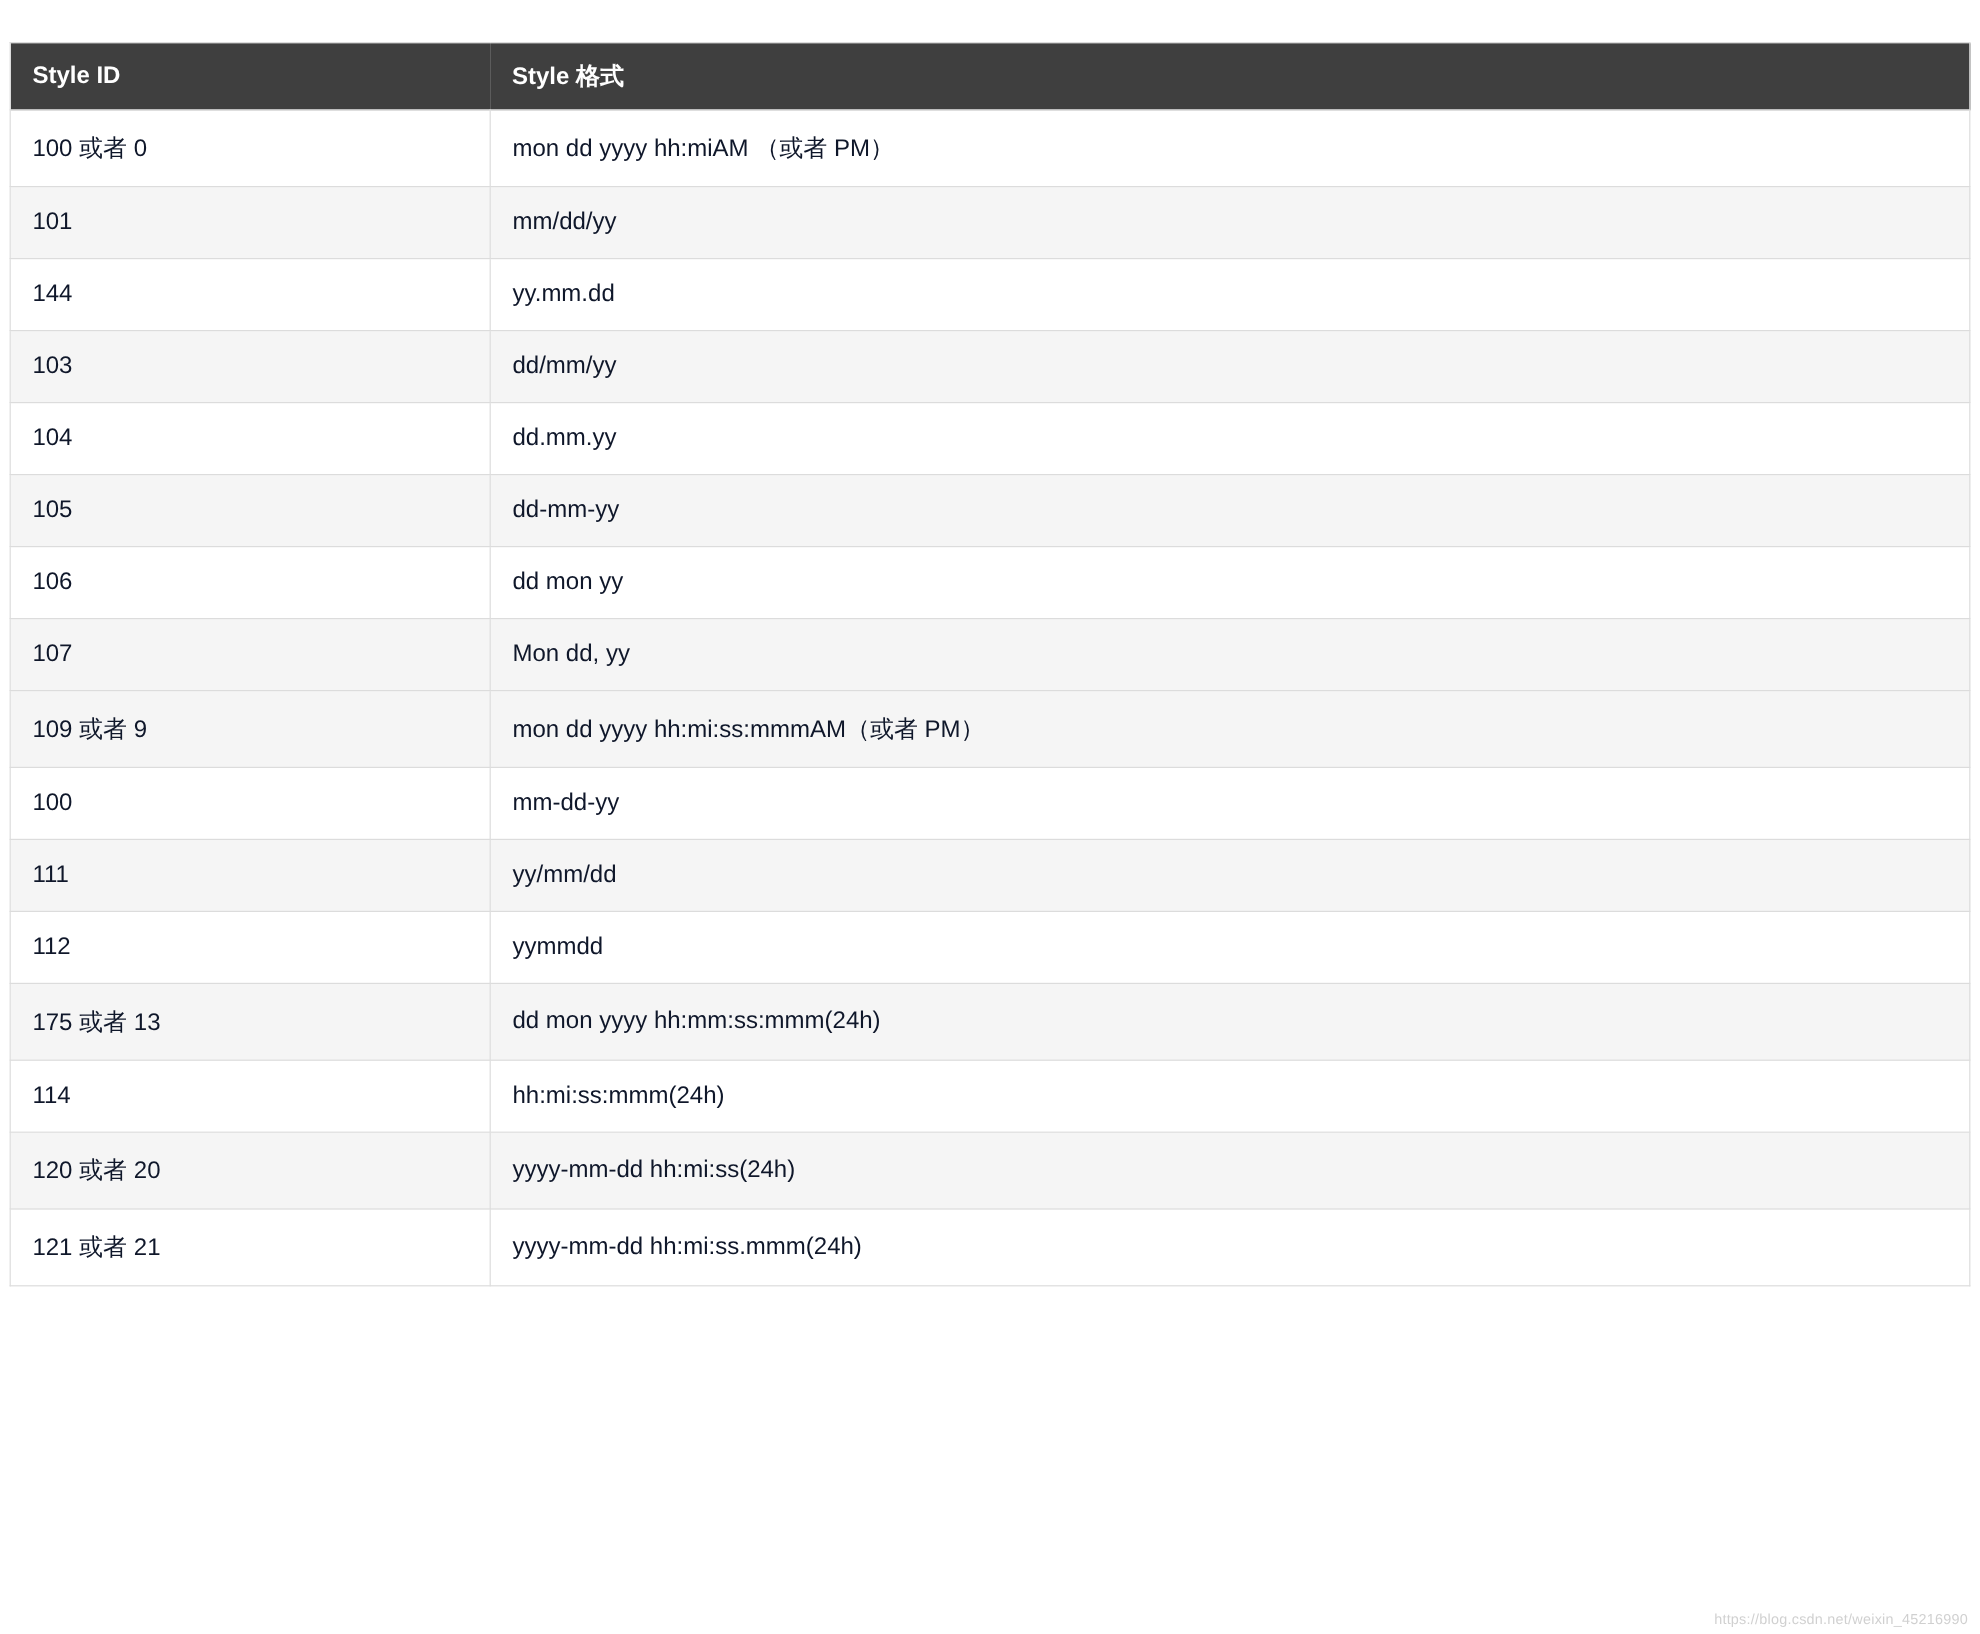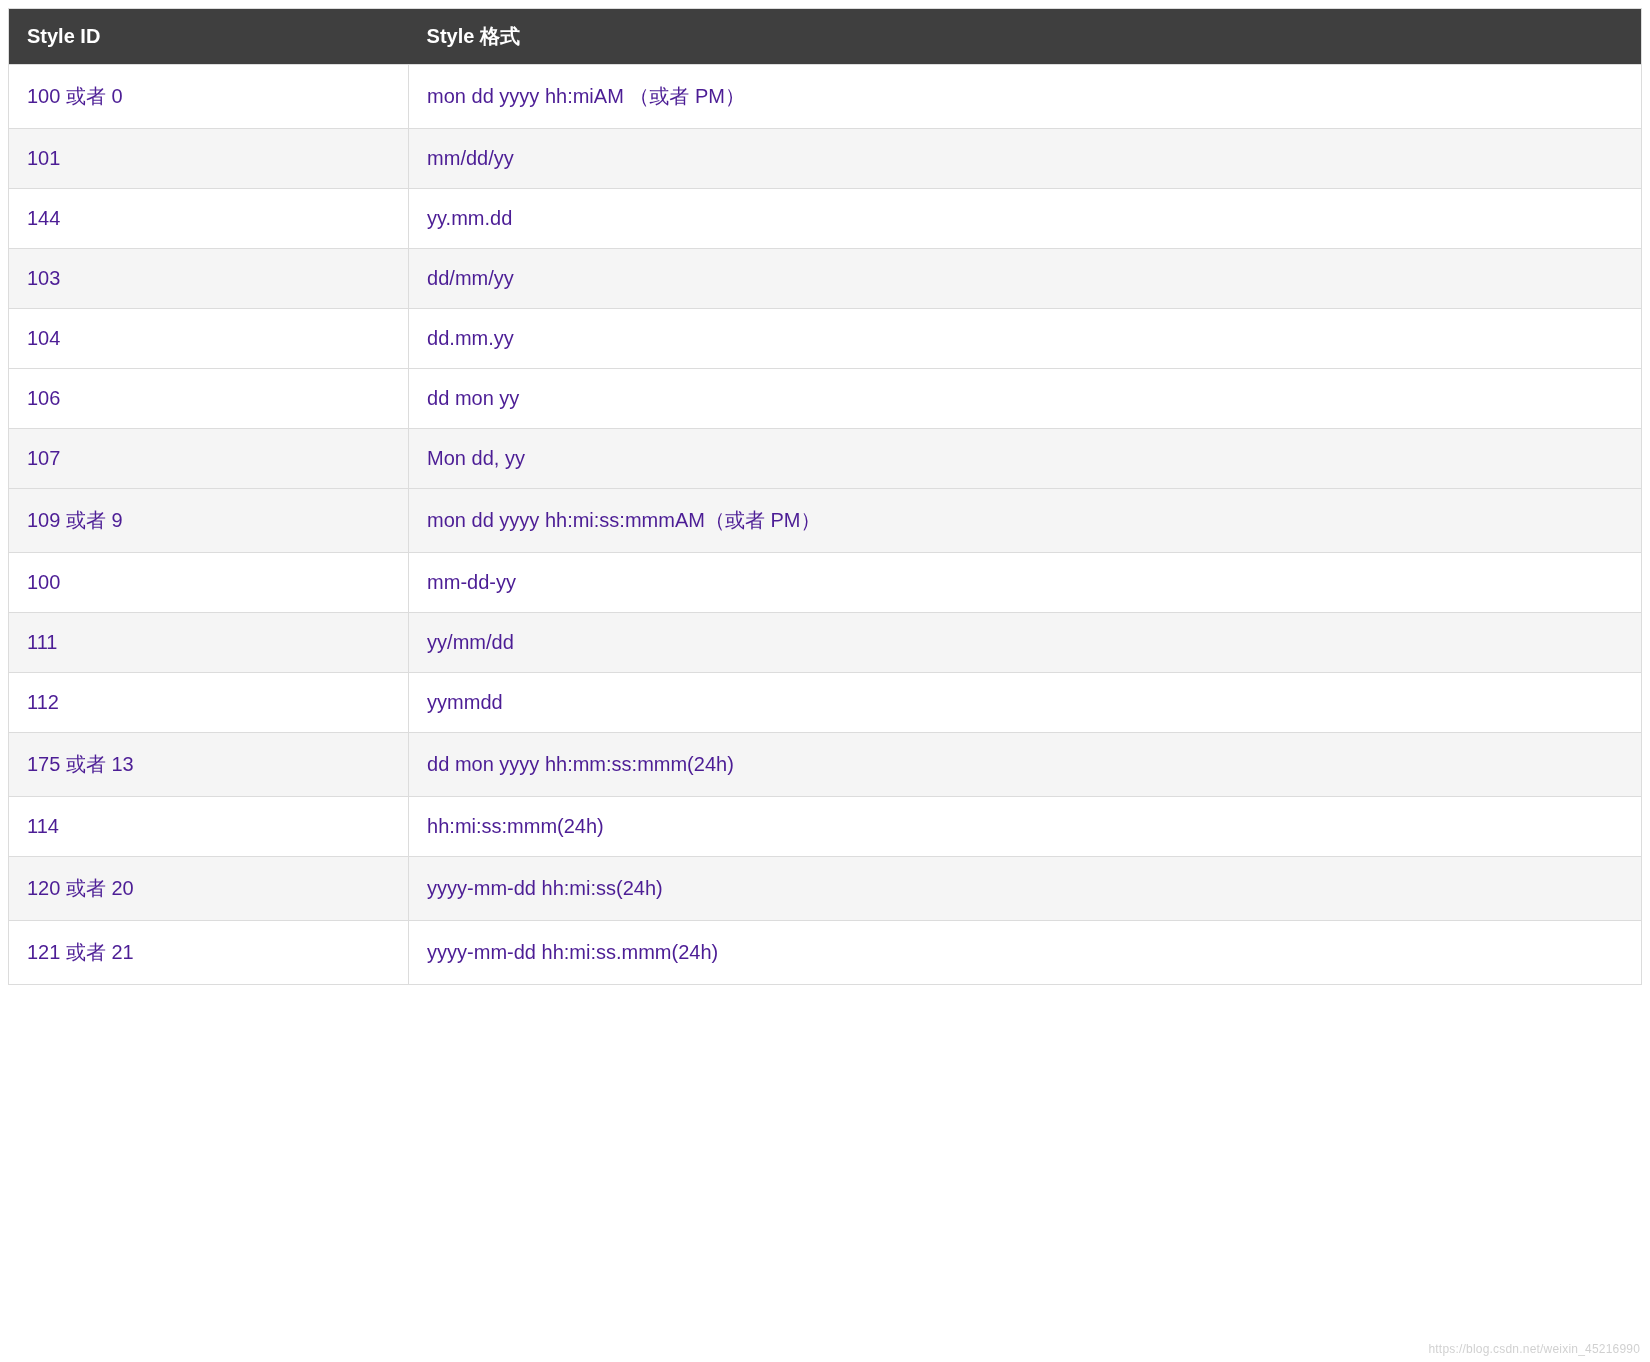--- a/index.html
+++ b/index.html
@@ -11,36 +11,37 @@
       font-family: -apple-system, BlinkMacSystemFont, "Segoe UI", Helvetica, Arial, sans-serif;
       background: #ffffff;
       padding: 8px;
       font-size: 20px;
       color: #303030;
     }
     table {
       width: 100%;
       border-collapse: collapse;
       border: 1px solid #dcdcdc;
+      margin-top: 27px;
     }
     thead tr {
       background: #3f3f3f;
     }
     thead th {
       color: #ffffff;
       font-weight: 700;
       text-align: left;
       padding: 14px 18px;
       font-size: 20px;
     }
     tbody td {
       padding: 18px 18px;
       border: 1px solid #dcdcdc;
       font-size: 20px;
-      color: #4c1d95;
+      color: #0f172a;
       vertical-align: middle;
     }
     tbody tr.odd {
       background: #ffffff;
     }
     tbody tr.even {
       background: #f5f5f5;
     }
     .col-id {
       width: 24.5%;
@@ -87,20 +88,24 @@
       <td>yy.mm.dd</td>
     </tr>
     <tr class="even">
       <td>103</td>
       <td>dd/mm/yy</td>
     </tr>
     <tr class="odd">
       <td>104</td>
       <td>dd.mm.yy</td>
     </tr>
+    <tr class="even">
+      <td>105</td>
+      <td>dd-mm-yy</td>
+    </tr>
     <tr class="odd">
       <td>106</td>
       <td>dd mon yy</td>
     </tr>
     <tr class="even">
       <td>107</td>
       <td>Mon dd, yy</td>
     </tr>
     <tr class="even">
       <td>109 或者 9</td>

